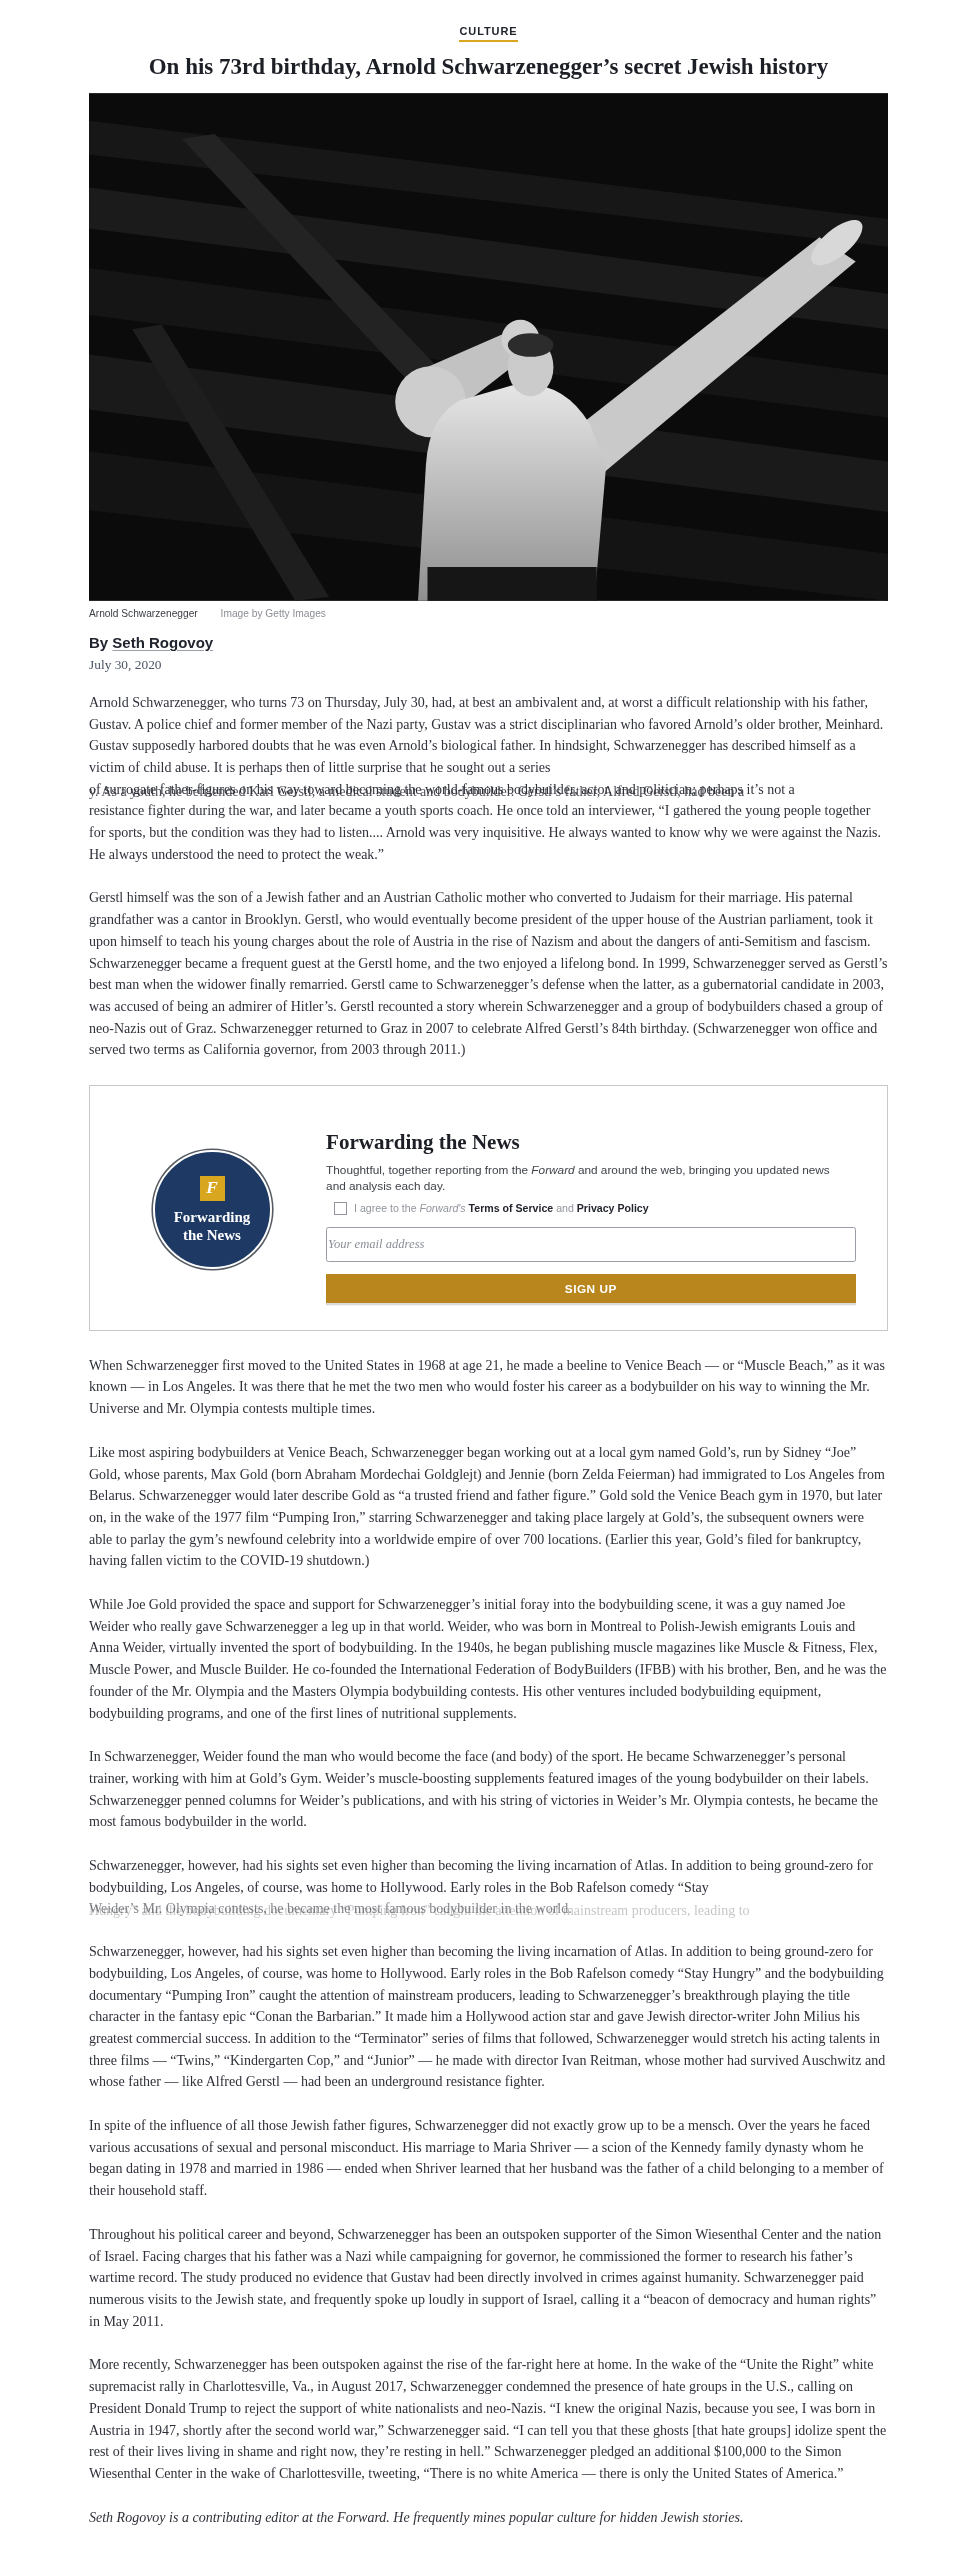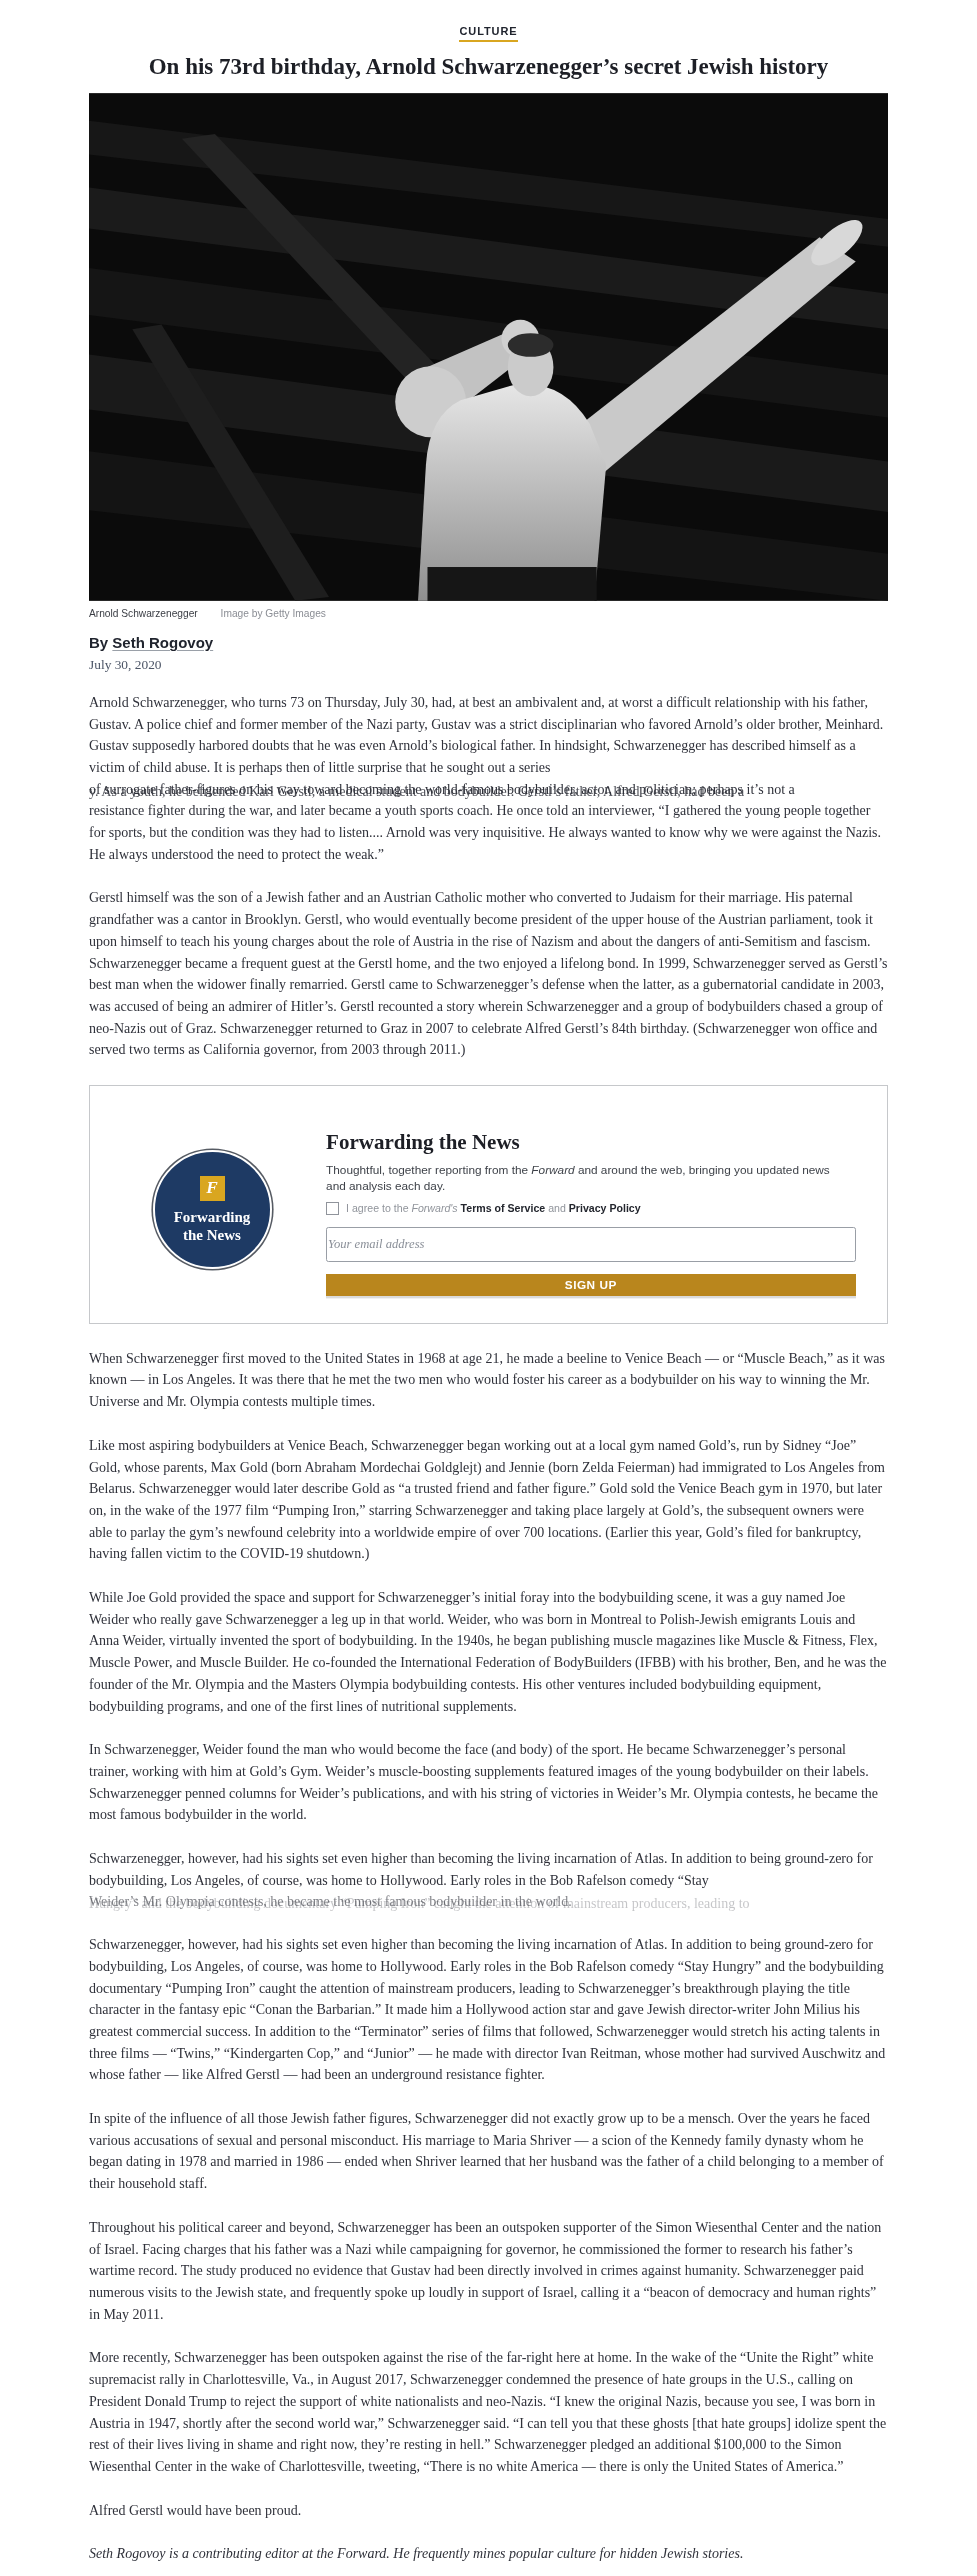--- a/index.html
+++ b/index.html
@@ -71,33 +71,33 @@
   .nl-monogram{
     width:25px;height:25px;background:#D9A620;
     display:flex;align-items:center;justify-content:center;
     font-family:"Liberation Serif", serif;font-style:italic;font-weight:bold;font-size:17.3px;color:#ffffff;
     margin-bottom:7px;
   }
   .nl-badge-title{font-size:15px;line-height:18px;font-weight:bold;}
   .nl-content{flex:1;max-width:551px;}
   .nl-title{margin:0 0 7px;font-size:21px;font-weight:bold;color:#1D1F26;}
   .nl-desc{font-family:"Liberation Sans", sans-serif;font-size:11.8px;line-height:16.5px;color:#3E4249;margin-bottom:7px;max-width:504px;}
-  .nl-agree{font-family:"Liberation Sans", sans-serif;font-size:10.6px;color:#90949B;display:flex;align-items:center;margin-bottom:11.8px;}
+  .nl-agree{font-family:"Liberation Sans", sans-serif;font-size:10.6px;color:#90949B;display:flex;align-items:center;margin-bottom:11.8px;margin-left:8px;}
   .nl-checkbox{width:11px;height:11px;border:0.8px solid #90949B;background:#fff;margin-right:7px;flex:0 0 auto;cursor:pointer;}
   .nl-agree .dark{color:#23262E;font-weight:bold;cursor:pointer;}
   .nl-agree .it{font-style:italic;}
   .nl-email{
     display:block;width:100%;box-sizing:border-box;height:35px;
     border:0.8px solid #999EA6;border-radius:2.4px;padding:0 1px;
     font-family:"Liberation Serif", serif;font-style:italic;font-size:12.6px;color:#2F313A;
     margin-bottom:12.6px;outline:none;
   }
   .nl-email::placeholder{color:#8A8F98;font-style:italic;}
   .nl-signup{
-    display:block;width:100%;height:22px;border:none;cursor:pointer;
+    display:block;width:100%;height:29px;border:none;cursor:pointer;
     background:#B9861D;color:#ffffff;
     font-family:"Liberation Sans", sans-serif;font-weight:bold;font-size:11.8px;letter-spacing:0.5px;
     box-shadow:0 2.4px 0 rgba(0,0,0,0.14);
   }
 
   .credit-italic{font-style:italic;}
 </style>
 </head>
 <body>
 
@@ -192,18 +192,17 @@
     <div class="glitch-line faded">
       <span class="base">Weider’s Mr. Olympia contests, he became the most famous bodybuilder in the world.</span>
       <span class="over">Hungry” and the bodybuilding documentary “Pumping Iron” caught the attention of mainstream producers, leading to</span>
     </div>
     <div class="glitch-gap"></div>
 
     <p>Schwarzenegger, however, had his sights set even higher than becoming the living incarnation of Atlas. In addition to being ground-zero for bodybuilding, Los Angeles, of course, was home to Hollywood. Early roles in the Bob Rafelson comedy “Stay Hungry” and the bodybuilding documentary “Pumping Iron” caught the attention of mainstream producers, leading to Schwarzenegger’s breakthrough playing the title character in the fantasy epic “Conan the Barbarian.” It made him a Hollywood action star and gave Jewish director-writer John Milius his greatest commercial success. In addition to the “Terminator” series of films that followed, Schwarzenegger would stretch his acting talents in three films — “Twins,” “Kindergarten Cop,” and “Junior” — he made with director Ivan Reitman, whose mother had survived Auschwitz and whose father — like Alfred Gerstl — had been an underground resistance fighter.</p>
     <p>In spite of the influence of all those Jewish father figures, Schwarzenegger did not exactly grow up to be a mensch. Over the years he faced various accusations of sexual and personal misconduct. His marriage to Maria Shriver — a scion of the Kennedy family dynasty whom he began dating in 1978 and married in 1986 — ended when Shriver learned that her husband was the father of a child belonging to a member of their household staff.</p>
     <p>Throughout his political career and beyond, Schwarzenegger has been an outspoken supporter of the Simon Wiesenthal Center and the nation of Israel. Facing charges that his father was a Nazi while campaigning for governor, he commissioned the former to research his father’s wartime record. The study produced no evidence that Gustav had been directly involved in crimes against humanity. Schwarzenegger paid numerous visits to the Jewish state, and frequently spoke up loudly in support of Israel, calling it a “beacon of democracy and human rights” in May 2011.</p>
     <p>More recently, Schwarzenegger has been outspoken against the rise of the far-right here at home. In the wake of the “Unite the Right” white supremacist rally in Charlottesville, Va., in August 2017, Schwarzenegger condemned the presence of hate groups in the U.S., calling on President Donald Trump to reject the support of white nationalists and neo-Nazis. “I knew the original Nazis, because you see, I was born in Austria in 1947, shortly after the second world war,” Schwarzenegger said. “I can tell you that these ghosts [that hate groups] idolize spent the rest of their lives living in shame and right now, they’re resting in hell.” Schwarzenegger pledged an additional $100,000 to the Simon Wiesenthal Center in the wake of Charlottesville, tweeting, “There is no white America — there is only the United States of America.”</p>
-    <p>Alfred Gerstl would have been proud.</p>
     <p class="credit-italic">Seth Rogovoy is a contributing editor at the Forward. He frequently mines popular culture for hidden Jewish stories.</p>
   </div>
 
 </div>
 
 
 </body></html>

